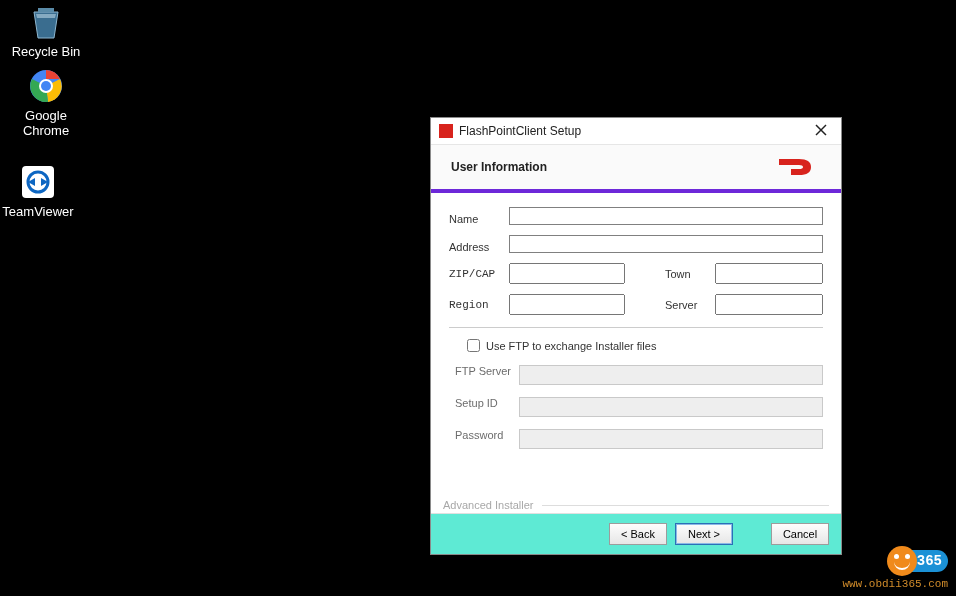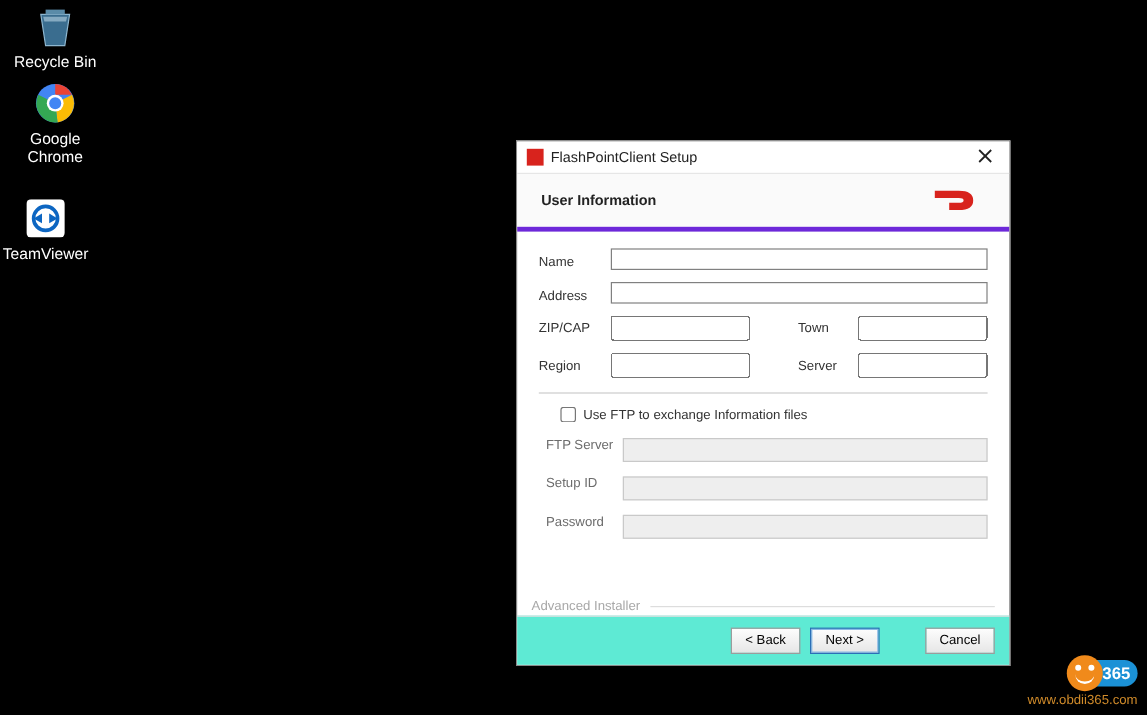--- a/index.html
+++ b/index.html
@@ -93,21 +93,21 @@
     padding: 0 3px;
     box-sizing: border-box;
   }
   .full-input { flex: 1; }
   .pair-row {
     display: flex;
     align-items: center;
     margin-bottom: 10px;
     gap: 0;
   }
-  .pair-row .lbl { width: 60px; font-size: 11px; }
+  .pair-row .lbl { width: 60px; font-size: 11px; font-family: Liberation Mono, monospace; }
   .pair-row .short-input { width: 108px; }
   .pair-row .gap { flex: 1; }
   .pair-row .lbl2 { width: 50px; font-size: 11px; text-align: left; }
   .pair-row .short-input2 { width: 100px; }
 
   .hr { border-top: 1px solid #ccc; margin: 12px 0 8px 0; }
 
   .check-row { display: flex; align-items: center; font-size: 11px; margin: 4px 0 10px 14px; }
   .check-row input[type=checkbox]{ margin-right:6px; width:13px;height:13px; }
 
@@ -149,20 +149,21 @@
   }
   .footer .spacer { width: 22px; }
 
   
   .watermark {
     position: absolute;
     right: 8px;
     bottom: 6px;
     text-align: right;
     font-size: 11px;
+    font-family: Liberation Mono, monospace;
   }
   .watermark .url { color: #d08b2a; font-size: 11px; }
   .wm-logo {
     display:inline-flex; align-items:center; gap:0;
     margin-bottom:2px;
   }
   .wm-circle {
     width:30px;height:30px;border-radius:50%;
     background:#f08a1b; position:relative;
     display:flex;align-items:center;justify-content:center;
@@ -263,21 +264,21 @@
       <input type="text" class="short-input" value="" style="">
       <span class="gap"></span>
       <span class="lbl2">Server</span>
       <input type="text" class="short-input2" value="" style="">
     </div>
 
     <div class="hr"></div>
 
     <div class="check-row">
       <input type="checkbox" style="">
-      <span>Use FTP to exchange Information files</span>
+      <span>Use FTP to exchange Installer files</span>
     </div>
 
     <div class="ftp-block">
       <div class="ftp-row">
         <span class="flbl">FTP Server</span>
         <input type="text" disabled="" value="" style="">
       </div>
       <div class="ftp-row">
         <span class="flbl">Setup ID</span>
         <input type="text" disabled="" value="" style="">

